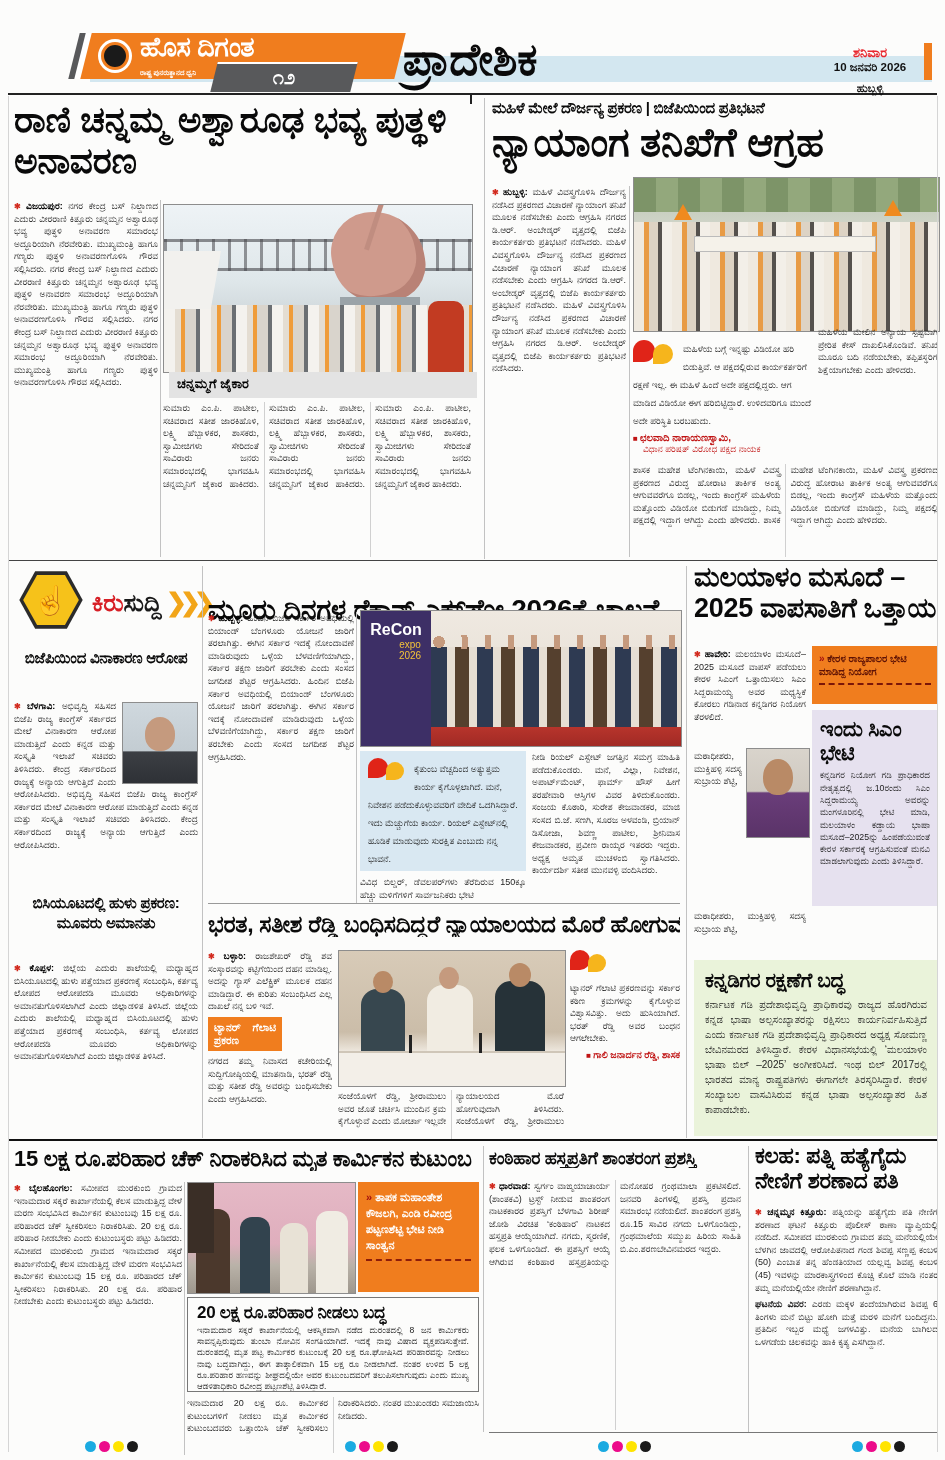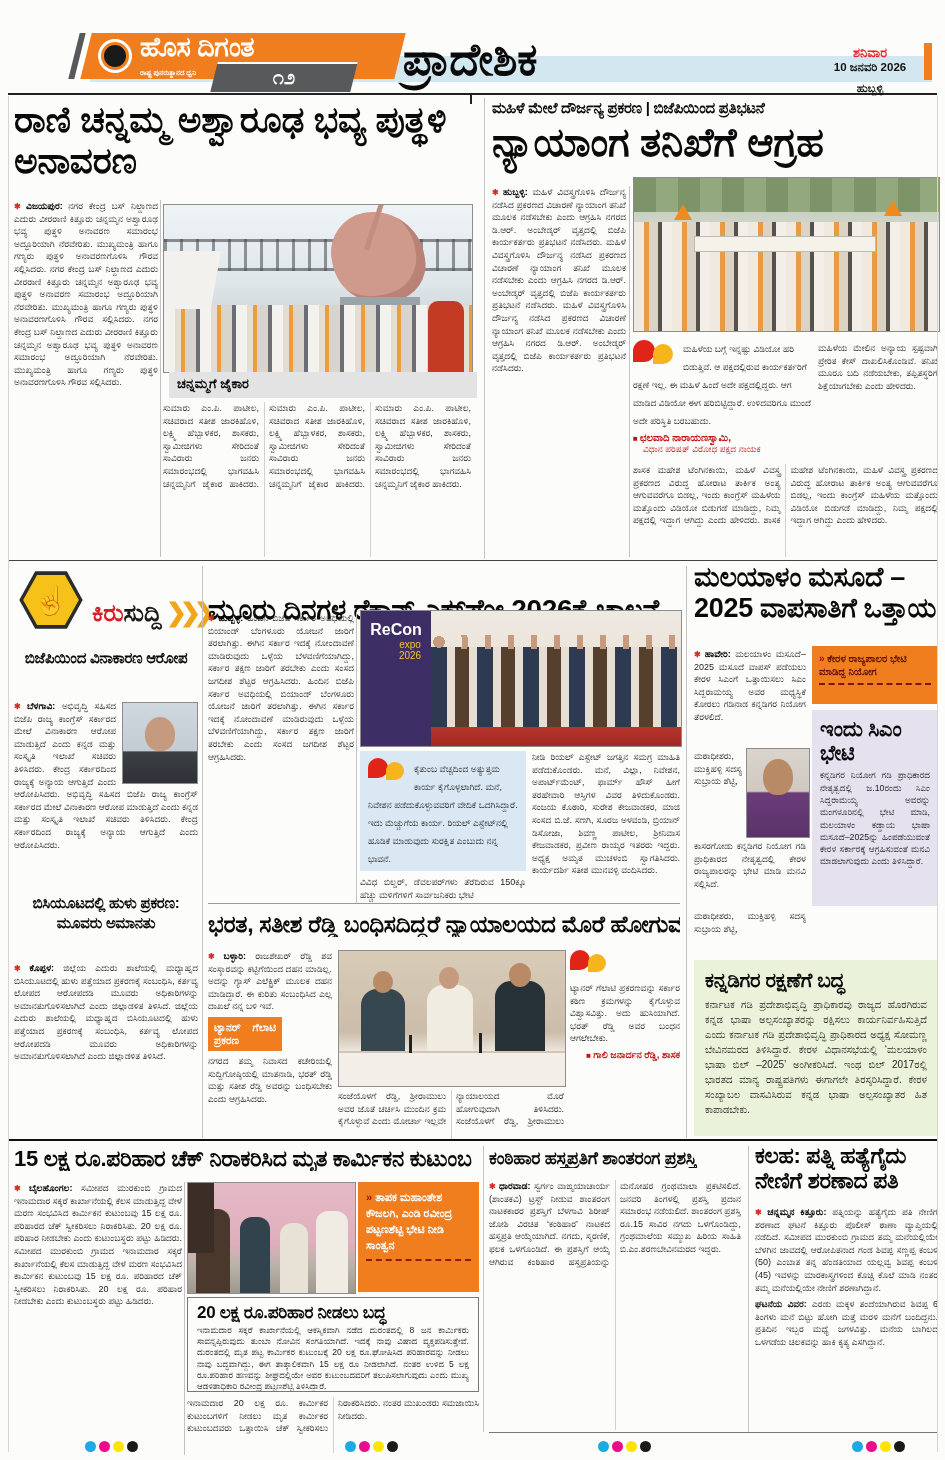--- a/index.html
+++ b/index.html
@@ -116,35 +116,35 @@
   <div class="abs" style="left:633px;top:338px;width:180px;height:120px;overflow:hidden;">
     <span style="float:left;position:relative;width:44px;height:32px;margin:2px 6px 0 0;">
       <span class="qd" style="left:0;top:0;width:22px;height:22px;background:#e02418;"></span>
       <span class="qd" style="left:20px;top:4px;width:20px;height:20px;background:#f6b51c;"></span>
     </span>
     <span class="bt" style="display:inline;">ಮಹಿಳೆಯ ಬಗ್ಗೆ ಇನ್ನಷ್ಟು ವಿಡಿಯೋ ಹರಿ ಬಿಡುತ್ತಿವೆ. ಆ ಪಕ್ಷದಲ್ಲಿರುವ ಕಾರ್ಯಕರ್ತರಿಗೆ ರಕ್ಷಣೆ ಇಲ್ಲ. ಈ ಮಹಿಳೆ ಹಿಂದೆ ಅದೇ ಪಕ್ಷದಲ್ಲಿದ್ದರು. ಆಗ ಮಾಡಿದ ವಿಡಿಯೋ ಈಗ ಹರಿಬಿಟ್ಟಿದ್ದಾರೆ. ಉಳಿದವರಿಗೂ ಮುಂದೆ ಅದೇ ಪರಿಸ್ಥಿತಿ ಬರಬಹುದು.</span>
     <div class="redname" style="font-size:10px;margin-top:4px;">ಛಲವಾದಿ ನಾರಾಯಣಸ್ವಾಮಿ,</div>
     <div class="redrole" style="padding-left:10px;">ವಿಧಾನ ಪರಿಷತ್ ವಿರೋಧ ಪಕ್ಷದ ನಾಯಕ</div>
   </div>
 
-  <div class="abs bt" style="left:818px;top:342px;width:120px;height:120px;">
+  <div class="abs bt" style="left:818px;top:326px;width:120px;height:120px;">
     <span>ಮಹಿಳೆಯ ಮೇಲಿನ ಅನ್ಯಾಯ ಸ್ಪಷ್ಟವಾಗಿ ಪ್ರೇರಿತ ಕೇಸ್ ದಾಖಲಿಸಿಕೊಂಡಿವೆ. ತನಿಖೆ ಮೂರೂ ಬದಿ ನಡೆಯಬೇಕು, ತಪ್ಪಿತಸ್ಥರಿಗೆ ಶಿಕ್ಷೆಯಾಗಬೇಕು ಎಂದು ಹೇಳಿದರು.</span>
   </div>
 
   <div class="abs bt cols2" style="left:633px;top:464px;width:305px;height:93px;">
     <span>ಶಾಸಕ ಮಹೇಶ ಟೆಂಗಿನಕಾಯಿ, ಮಹಿಳೆ ವಿವಸ್ತ್ರ ಪ್ರಕರಣದ ವಿರುದ್ಧ ಹೋರಾಟ ತಾರ್ಕಿಕ ಅಂತ್ಯ ಆಗುವವರೆಗೂ ಬಿಡಲ್ಲ, ಇಂದು ಕಾಂಗ್ರೆಸ್ ಮಹಿಳೆಯ ಮತ್ತೊಂದು ವಿಡಿಯೋ ಬಿಡುಗಡೆ ಮಾಡಿದ್ದು, ನಿಮ್ಮ ಪಕ್ಷದಲ್ಲಿ ಇದ್ದಾಗ ಆಗಿದ್ದು ಎಂದು ಹೇಳಿದರು. ಶಾಸಕ ಮಹೇಶ ಟೆಂಗಿನಕಾಯಿ, ಮಹಿಳೆ ವಿವಸ್ತ್ರ ಪ್ರಕರಣದ ವಿರುದ್ಧ ಹೋರಾಟ ತಾರ್ಕಿಕ ಅಂತ್ಯ ಆಗುವವರೆಗೂ ಬಿಡಲ್ಲ, ಇಂದು ಕಾಂಗ್ರೆಸ್ ಮಹಿಳೆಯ ಮತ್ತೊಂದು ವಿಡಿಯೋ ಬಿಡುಗಡೆ ಮಾಡಿದ್ದು, ನಿಮ್ಮ ಪಕ್ಷದಲ್ಲಿ ಇದ್ದಾಗ ಆಗಿದ್ದು ಎಂದು ಹೇಳಿದರು.</span>
   </div>
 
   <div class="hline" style="left:8px;top:560px;width:929px;"></div>
 
   <div class="abs" style="left:16px;top:568px;width:184px;height:70px;">
     <div class="hexouter" style="position:absolute;left:2px;top:2px;">
       <div class="hexinner">☝</div>
     </div>
-    <div style="position:absolute;left:76px;top:30px;white-space:nowrap;">
+    <div style="position:absolute;left:76px;top:20px;white-space:nowrap;">
       <span style="color:#d71f26;font-weight:800;font-size:24px;">ಕಿರು</span><span style="color:#1a1a1a;font-weight:800;font-size:24px;">ಸುದ್ದಿ</span>
       <span class="chev">❯❯❯</span>
     </div>
   </div>
 
   <div class="abs hl" style="left:14px;top:648px;width:184px;font-size:15px;text-align:center;line-height:1.3;">ಬಿಜೆಪಿಯಿಂದ ವಿನಾಕಾರಣ ಆರೋಪ</div>
   <div class="abs bt" style="left:14px;top:700px;width:184px;height:186px;">
     <span class="photo" style="float:right;position:relative;width:74px;height:80px;margin:2px 0 4px 6px;background:linear-gradient(180deg,#cfd8de 0%,#c3ccd2 60%,#3c3f44 61%,#2e3136 100%);">
       <span class="fig" style="left:22px;top:14px;width:30px;height:34px;background:#c59a7e;border-radius:50% 50% 45% 45%;"></span>
     </span>
@@ -198,23 +198,20 @@
 
   <div class="abs bt" style="left:694px;top:648px;width:112px;height:98px;">
     <span class="dl">ಹಾವೇರಿ:</span>
     <span>ಮಲಯಾಳಂ ಮಸೂದೆ–2025 ಮಸೂದೆ ವಾಪಸ್ ಪಡೆಯಲು ಕೇರಳ ಸಿಎಂಗೆ ಒತ್ತಾಯಿಸಲು ಸಿಎಂ ಸಿದ್ದರಾಮಯ್ಯ ಅವರ ಮಧ್ಯಸ್ಥಿಕೆ ಕೋರಲು ಗಡಿನಾಡ ಕನ್ನಡಿಗರ ನಿಯೋಗ ತೆರಳಲಿದೆ.</span>
   </div>
   <div class="abs bt" style="left:694px;top:750px;width:48px;height:86px;">
     <span>ಮಠಾಧೀಶರು, ಮುಕ್ತಿಹಳ್ಳಿ ಸದಸ್ಯ ಸುಬ್ರಾಯ ಶೆಟ್ಟಿ,</span>
   </div>
   <div class="photo" style="left:746px;top:748px;width:62px;height:88px;background:linear-gradient(180deg,#d9d4cc 0%,#cfc9c0 48%,#6a3d7a 50%,#5a3368 100%);">
     <div class="fig" style="left:16px;top:10px;width:30px;height:36px;background:#b98a66;border-radius:50% 50% 46% 46%;"></div>
-  </div>
-  <div class="abs bt" style="left:694px;top:840px;width:112px;height:66px;">
-    <span>ಕಾಸರಗೋಡು ಕನ್ನಡಿಗರ ನಿಯೋಗ ಗಡಿ ಪ್ರಾಧಿಕಾರದ ನೇತೃತ್ವದಲ್ಲಿ ಕೇರಳ ರಾಜ್ಯಪಾಲರನ್ನು ಭೇಟಿ ಮಾಡಿ ಮನವಿ ಸಲ್ಲಿಸಿದೆ.</span>
   </div>
 
   <div class="abs orangebox" style="left:812px;top:646px;width:126px;height:58px;padding:6px 7px;box-sizing:border-box;overflow:hidden;">
     <div class="ob-arrow" style="color:#5e1205;font-weight:800;font-size:10px;line-height:1.3;">ಕೇರಳ ರಾಜ್ಯಪಾಲರ ಭೇಟಿ ಮಾಡಿದ್ದ ನಿಯೋಗ</div>
     <div class="dashline"></div>
   </div>
 
   <div class="abs" style="left:812px;top:710px;width:126px;height:196px;background:#e6e1ef;padding:7px 8px;box-sizing:border-box;overflow:hidden;">
     <div class="hl" style="font-size:21px;margin-bottom:4px;">ಇಂದು ಸಿಎಂ ಭೇಟಿ</div>
     <div class="bt" style="font-size:8.8px;">ಕನ್ನಡಿಗರ ನಿಯೋಗ ಗಡಿ ಪ್ರಾಧಿಕಾರದ ನೇತೃತ್ವದಲ್ಲಿ ಜ.10ರಂದು ಸಿಎಂ ಸಿದ್ದರಾಮಯ್ಯ ಅವರನ್ನು ಮಂಗಳೂರಿನಲ್ಲಿ ಭೇಟಿ ಮಾಡಿ, ಮಲಯಾಳಂ ಕಡ್ಡಾಯ ಭಾಷಾ ಮಸೂದೆ–2025ನ್ನು ಹಿಂಪಡೆಯುವಂತೆ ಕೇರಳ ಸರ್ಕಾರಕ್ಕೆ ಆಗ್ರಹಿಸುವಂತೆ ಮನವಿ ಮಾಡಲಾಗುವುದು ಎಂದು ತಿಳಿಸಿದ್ದಾರೆ.</div>

